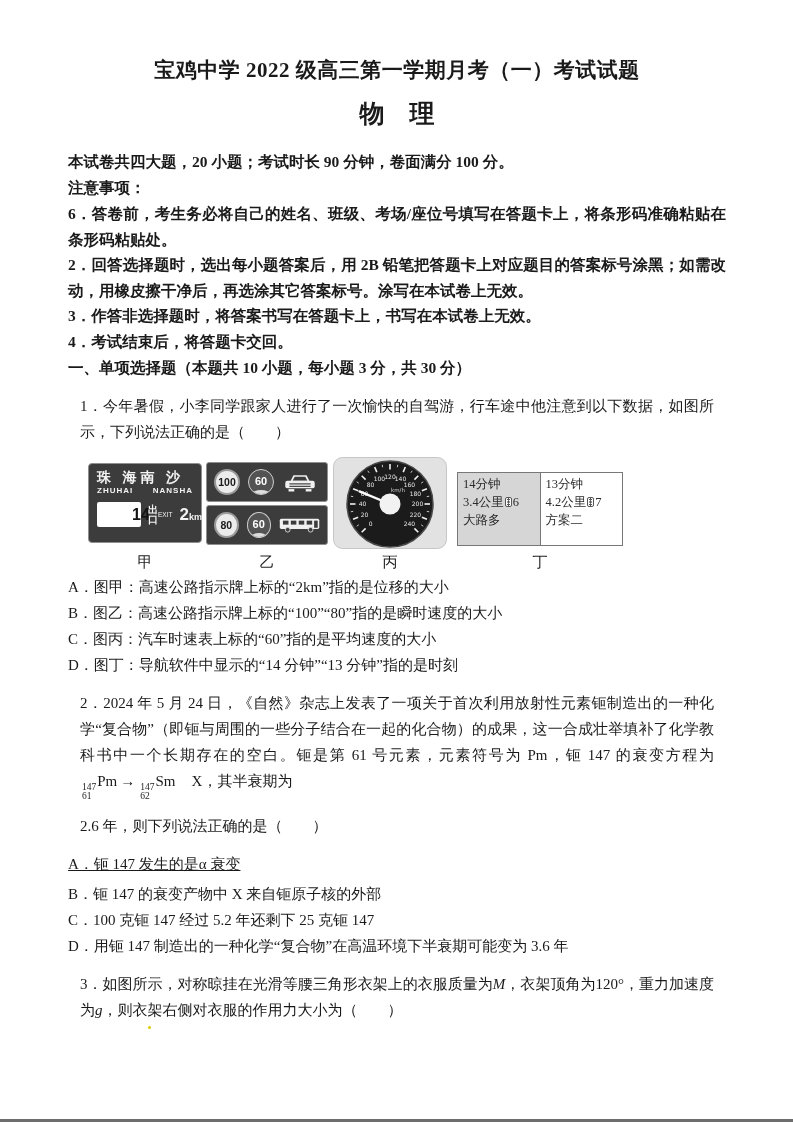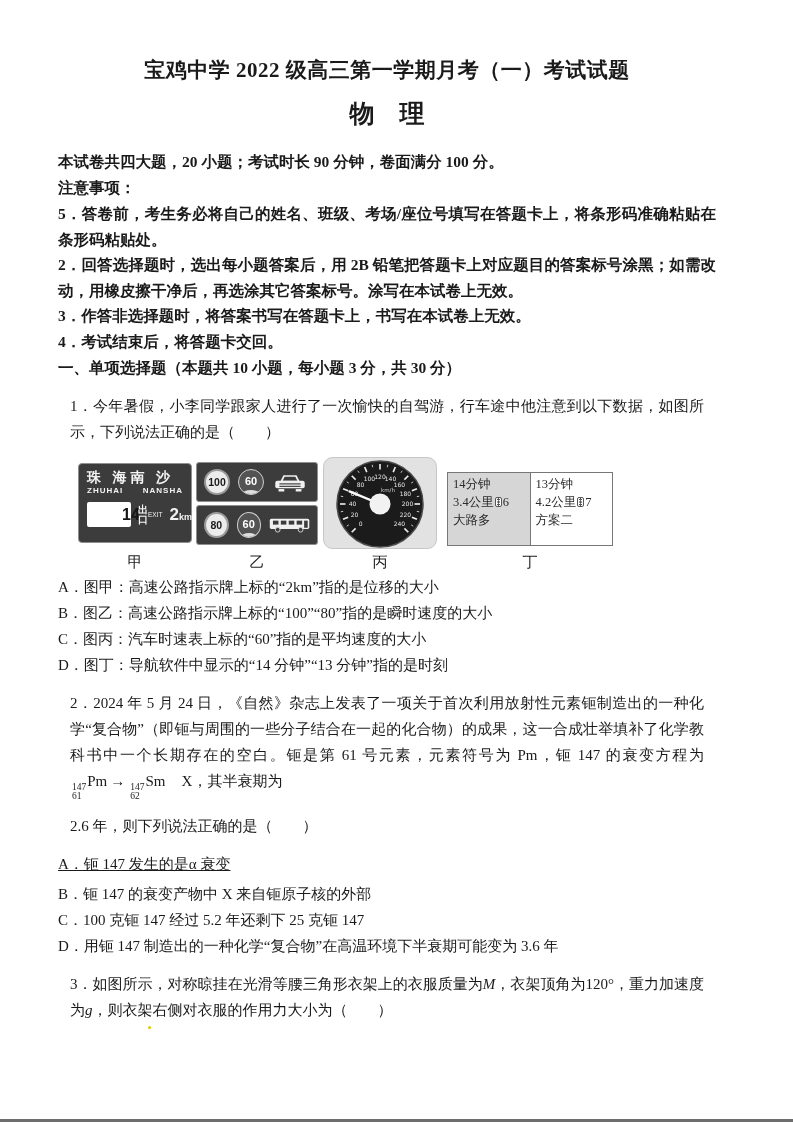--- a/index.html
+++ b/index.html
@@ -2,21 +2,21 @@
 <html><head>
 <meta charset="utf-8">
 <style>
   * { box-sizing: border-box; }
   html,body { margin:0; padding:0; }
   body {
     width:793px; height:1122px; position:relative; overflow:hidden;
     background:#ffffff; color:#1a1a1a;
     font-family:"Liberation Serif","DejaVu Serif",serif;
   }
-  .page { position:absolute; left:58px; top:56px; width:658px; }
+  .page { position:absolute; left:68px; top:56px; width:658px; }
 
   .title { font-size:21px; font-weight:bold; text-align:center; margin:0 0 13px 0; letter-spacing:0.5px; }
   .subject { font-size:25px; font-weight:bold; text-align:center; margin:0 0 19px 0; }
   .bold-line { font-size:15.5px; font-weight:bold; line-height:26px; }
   .notice { font-size:15.5px; font-weight:bold; line-height:25.5px; text-align:justify; }
   .section-heading { font-size:15.5px; font-weight:bold; line-height:27px; }
   .para { font-size:15px; line-height:26px; text-align:justify; margin:12px; }
   .opt  { font-size:15px; line-height:26px; }
 
   
@@ -88,21 +88,21 @@
 <body>
 
 <div class="page">
 
   <h1 class="title">宝鸡中学 2022 级高三第一学期月考（一）考试试题</h1>
   <h2 class="subject">物　理</h2>
 
   <div class="bold-line">本试卷共四大题，20 小题；考试时长 90 分钟，卷面满分 100 分。</div>
   <div class="bold-line">注意事项：</div>
 
-  <div class="notice">5．答卷前，考生务必将自己的姓名、班级、考场/座位号填写在答题卡上，将条形码准确粘贴在条形码粘贴处。</div>
+  <div class="notice">6．答卷前，考生务必将自己的姓名、班级、考场/座位号填写在答题卡上，将条形码准确粘贴在条形码粘贴处。</div>
   <div class="notice">2．回答选择题时，选出每小题答案后，用 2B 铅笔把答题卡上对应题目的答案标号涂黑；如需改动，用橡皮擦干净后，再选涂其它答案标号。涂写在本试卷上无效。</div>
   <div class="notice">3．作答非选择题时，将答案书写在答题卡上，书写在本试卷上无效。</div>
   <div class="notice">4．考试结束后，将答题卡交回。</div>
 
   <div class="section-heading">一、单项选择题（本题共 10 小题，每小题 3 分，共 30 分）</div>
 
   <p class="para">1．今年暑假，小李同学跟家人进行了一次愉快的自驾游，行车途中他注意到以下数据，如图所示，下列说法正确的是（　　）</p>
 
   <div class="figs">
 

